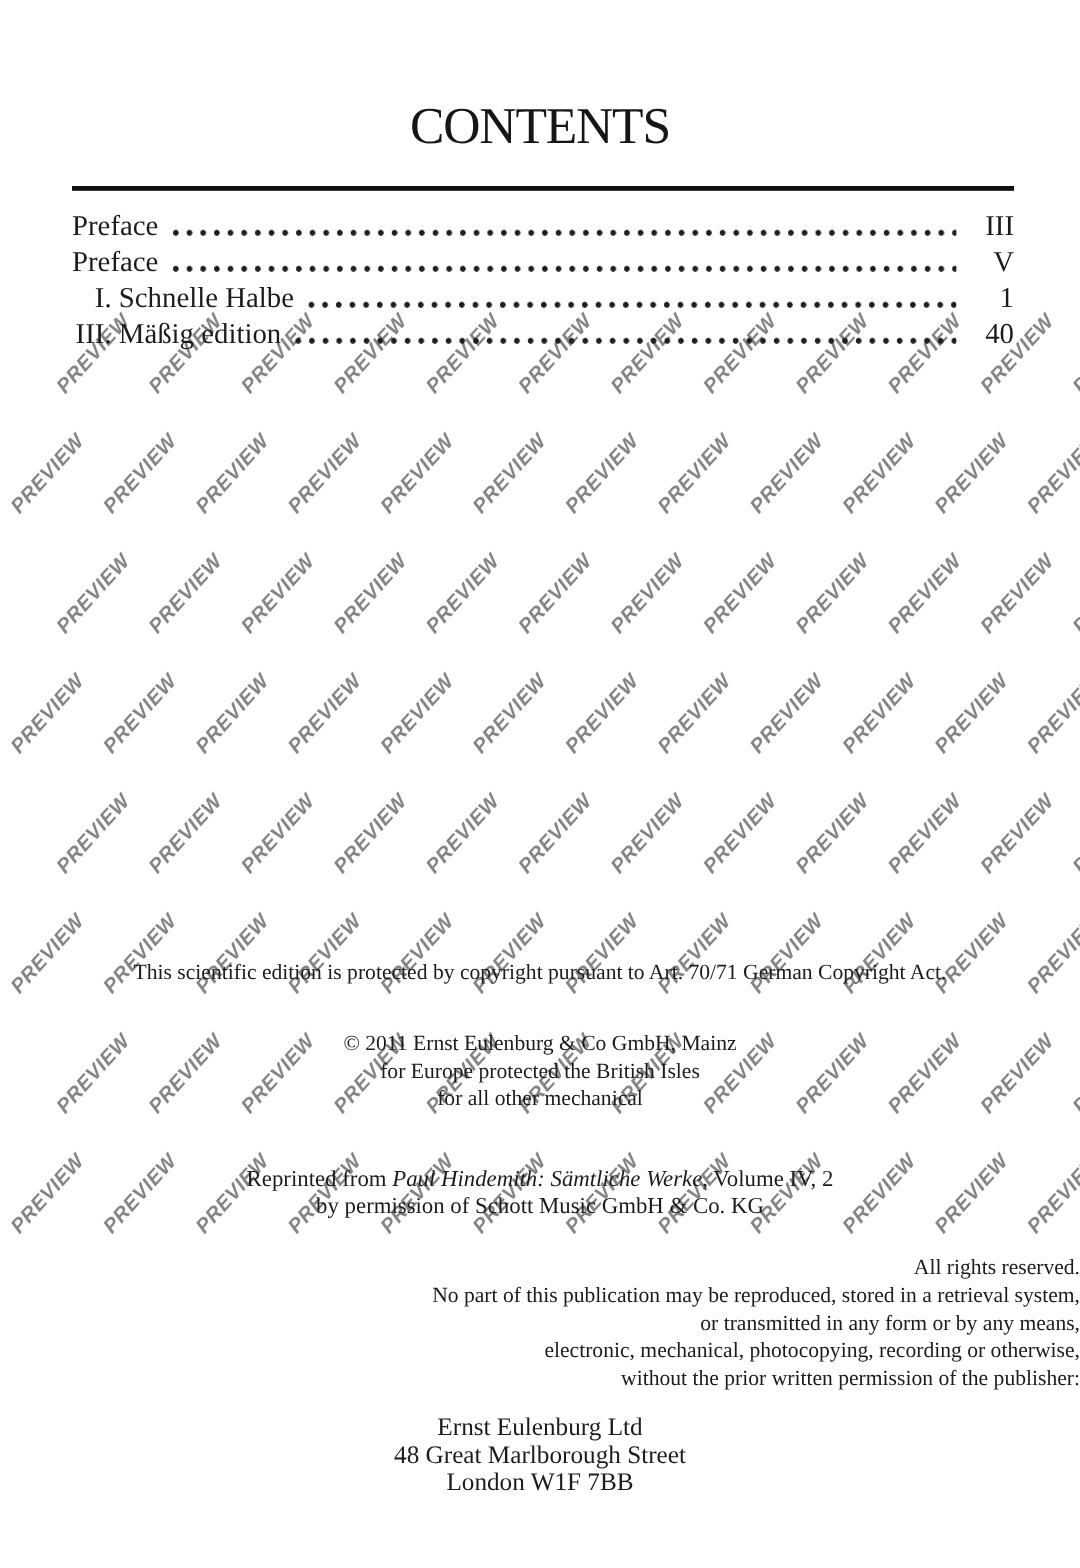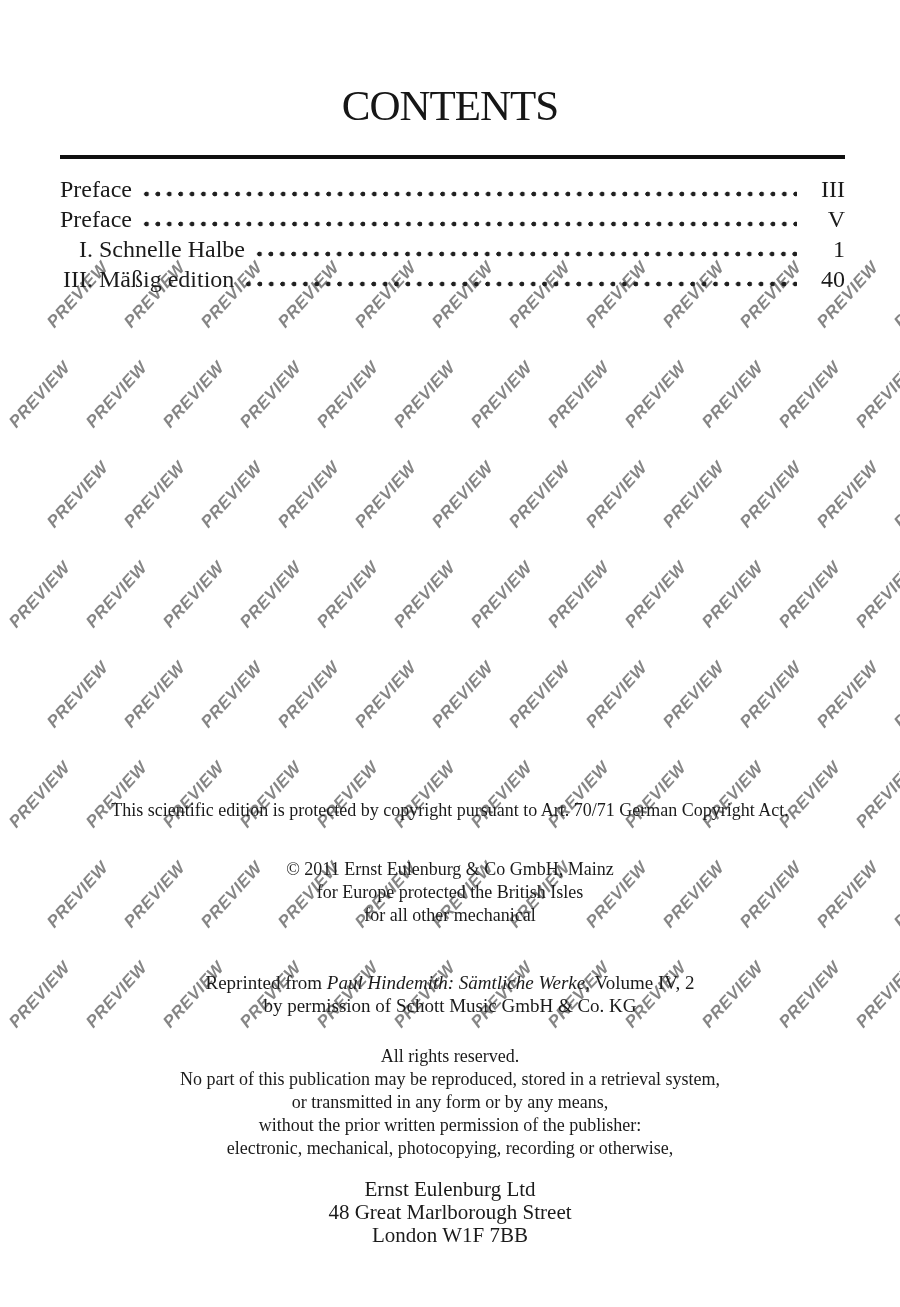--- a/index.html
+++ b/index.html
@@ -38,21 +38,21 @@
     flex:1 1 auto;margin:0 6px 0 9px;
     background-image:radial-gradient(circle at 5.5px 20px, #1f1f1f 2.1px, rgba(0,0,0,0) 2.7px);
     background-size:11.4px 30px;
     background-repeat:repeat-x;
   }
   .toc-page{flex:none;min-width:42px;text-align:right;white-space:nowrap;}
   .legal{position:absolute;left:0;width:100%;text-align:center;}
   .block-protection{top:799px;font-size:18px;line-height:22px;}
   .block-copyright{top:858px;font-size:18px;line-height:23px;}
   .block-reprint{top:971px;font-size:19px;line-height:23px;}
-  .block-rights{top:1045px;font-size:18px;line-height:23px;}
+  .block-rights{top:1045px;font-size:18px;line-height:23px;text-align:right;}
   .block-address{top:1178px;font-size:21px;line-height:23px;}
   .block-reprint em{font-style:italic;}
 </style>
 </head>
 <body>
 
 <div class="page">
 
   <div class="watermark-layer">
       <span class="wm" style="left: 78px; top: 295px; color: rgb(117, 117, 117);">PREVIEW</span>
@@ -196,22 +196,22 @@
 
     <div class="legal block-reprint">
       <div class="line"><span>Reprinted from </span><em>Paul Hindemith: Sämtliche Werke</em><span>, Volume IV, 2</span></div>
       <div class="line">by permission of Schott Music GmbH &amp; Co. KG</div>
     </div>
 
     <div class="legal block-rights">
         <div class="line">All rights reserved.</div>
         <div class="line">No part of this publication may be reproduced, stored in a retrieval system,</div>
         <div class="line">or transmitted in any form or by any means,</div>
+        <div class="line">electronic, mechanical, photocopying, recording or otherwise,</div>
         <div class="line">without the prior written permission of the publisher:</div>
-        <div class="line">electronic, mechanical, photocopying, recording or otherwise,</div>
       </div>
 
     <div class="legal block-address">
         <div class="line">Ernst Eulenburg Ltd</div>
         <div class="line">48 Great Marlborough Street</div>
         <div class="line">London W1F 7BB</div>
       </div>
 
   </div>
 </div>

